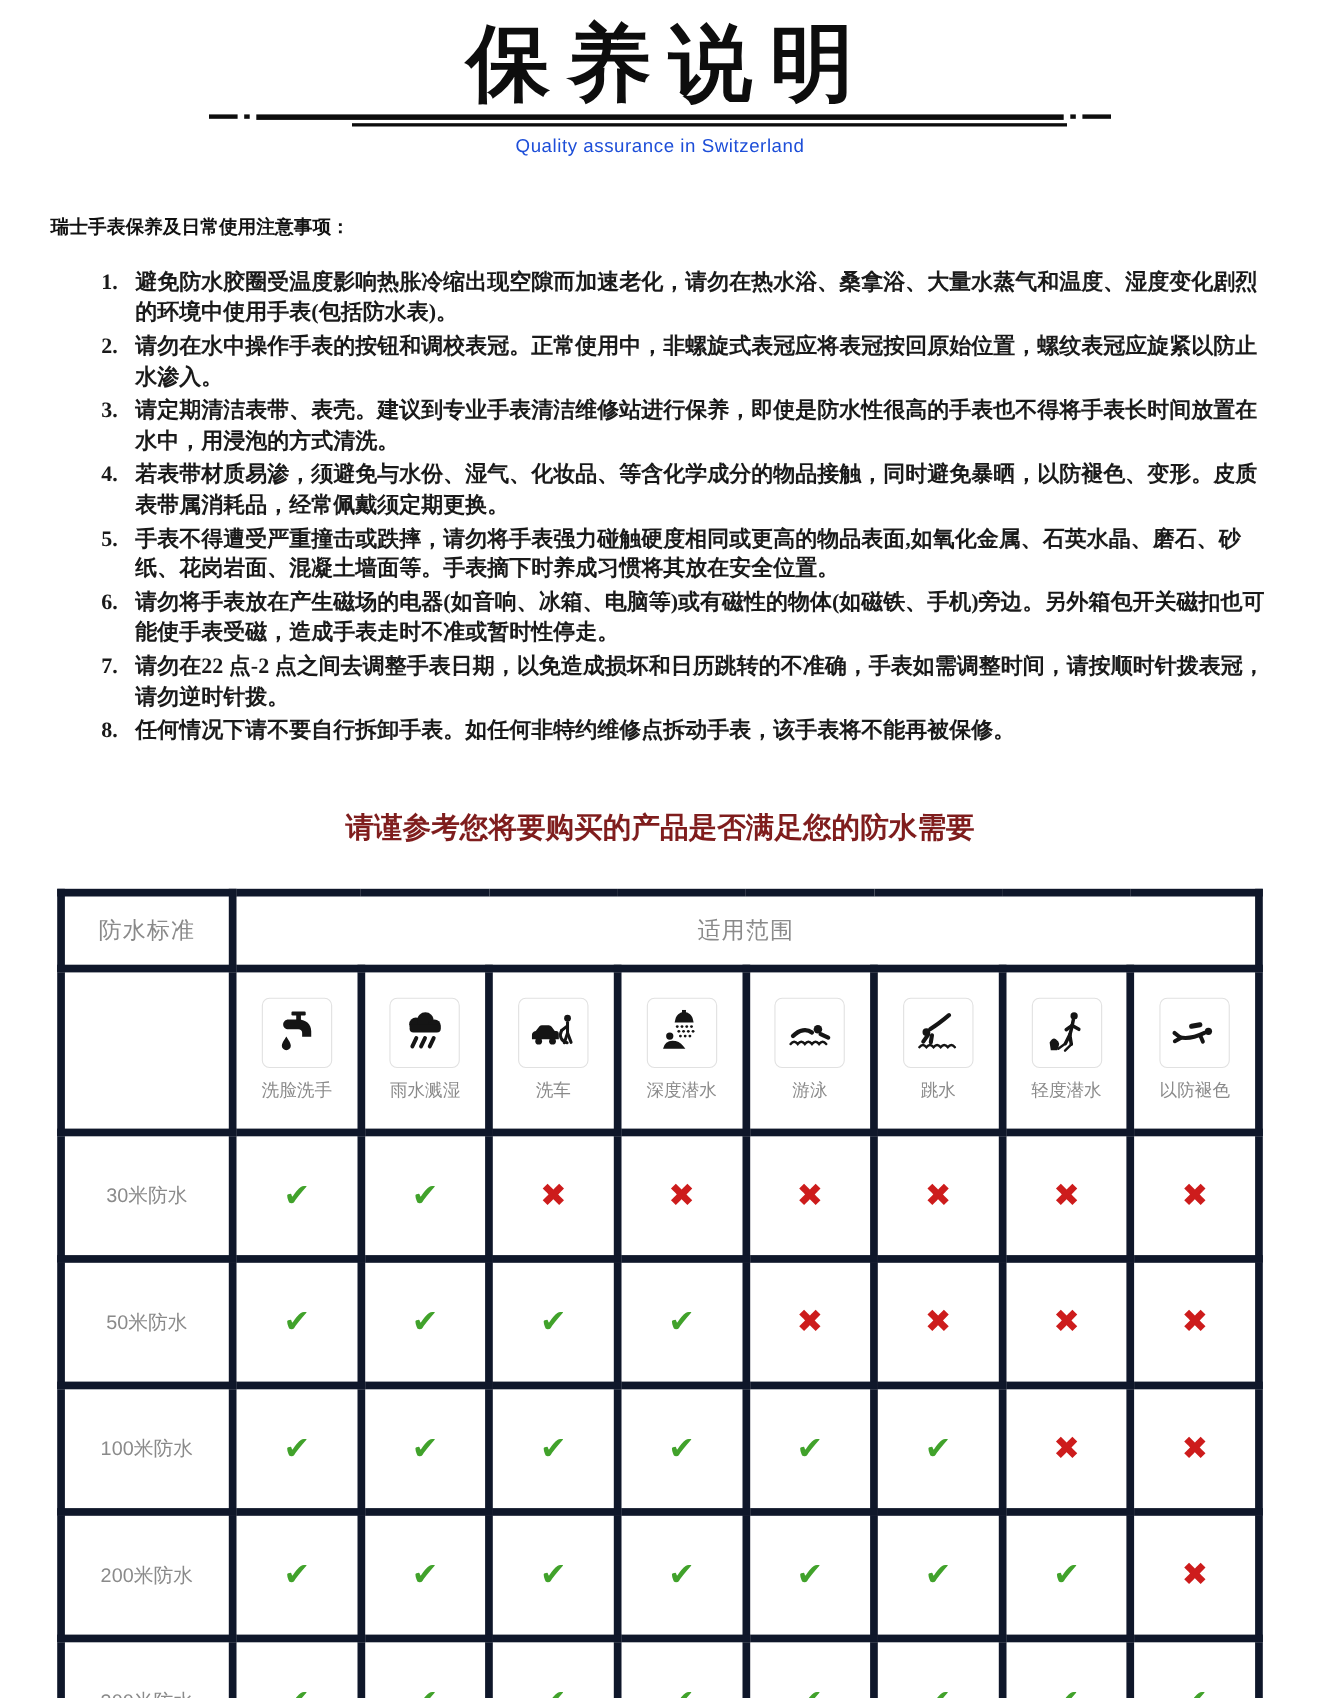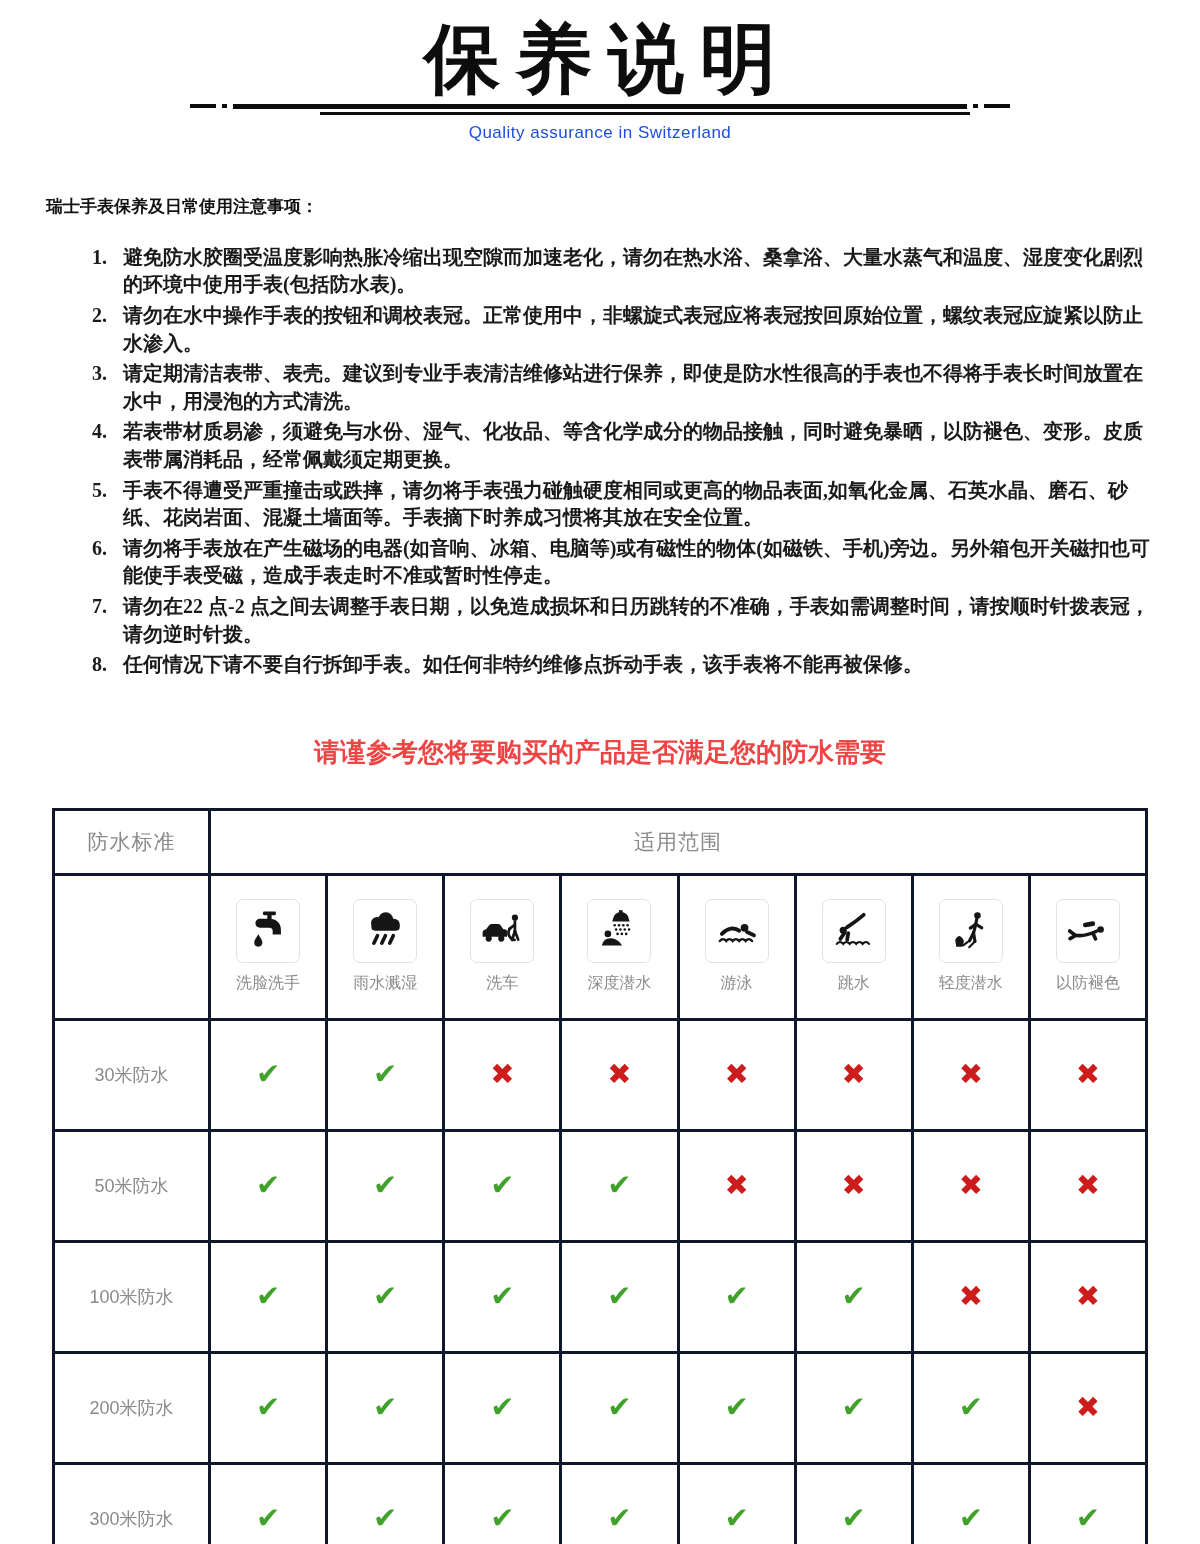--- a/index.html
+++ b/index.html
@@ -20,25 +20,25 @@
 
   
   .notes{margin:52px 46px 0 46px;}
   .notes-heading{font-size:17px;font-weight:bold;color:#111;}
   .notes-list{list-style:none;counter-reset:note;margin:26px 0 0;padding:0 0 0 46px;
               font-size:20px;line-height:1.38;font-weight:bold;color:#1a1a1a;}
   .notes-list li{position:relative;padding-left:31px;margin-bottom:3px;}
   .notes-list li::before{counter-increment:note;content:counter(note) ".";position:absolute;left:0;}
 
   
-  .table-intro{text-align:center;font-size:26px;font-weight:bold;margin:56px 0 0;color:#ef4444;}
+  .table-intro{text-align:center;font-size:26px;font-weight:bold;margin:56px 0 0;color:#7f1d1d;}
 
   
   .wr-table{border-collapse:collapse;table-layout:fixed;width:1096px;margin:38px auto 0;}
-  .wr-table td{border:3px solid #0f172a;text-align:center;vertical-align:middle;
+  .wr-table td{border:7px solid #0f172a;text-align:center;vertical-align:middle;
                font-family:"Liberation Sans",sans-serif;color:#8a8a8a;padding:0;}
   .head-row td{height:62px;font-size:21px;letter-spacing:1px;}
   .icon-row td{height:142px;}
   .icon-box{width:62px;height:62px;border:1px solid #e1e1e1;border-radius:7px;margin:0 auto;
             display:flex;align-items:center;justify-content:center;background:#fff;}
   .icon-label{margin-top:10px;font-size:16px;color:#8a8a8a;}
   .data-row td{height:108px;}
   .row-label{font-size:18px;margin-left:20px;}
   .mark{font-family:"DejaVu Sans",sans-serif;font-size:29px;font-weight:bold;line-height:1;}
 </style>

